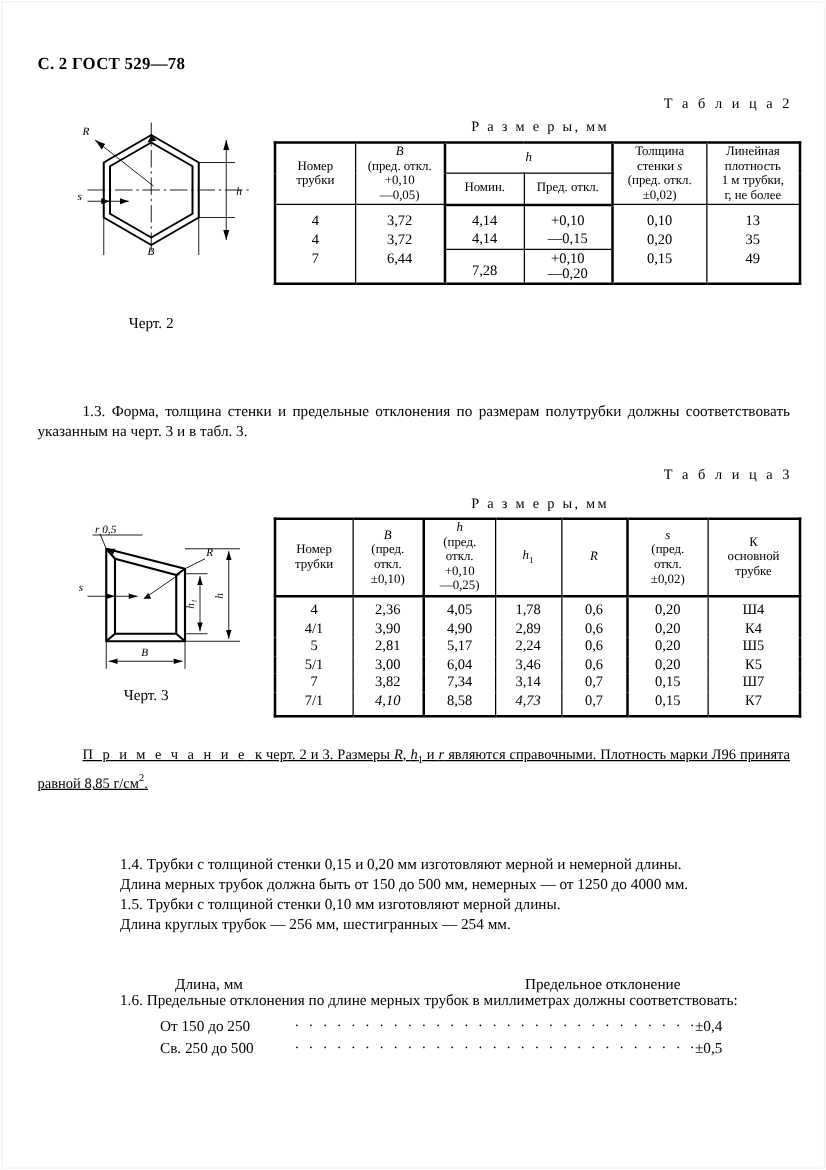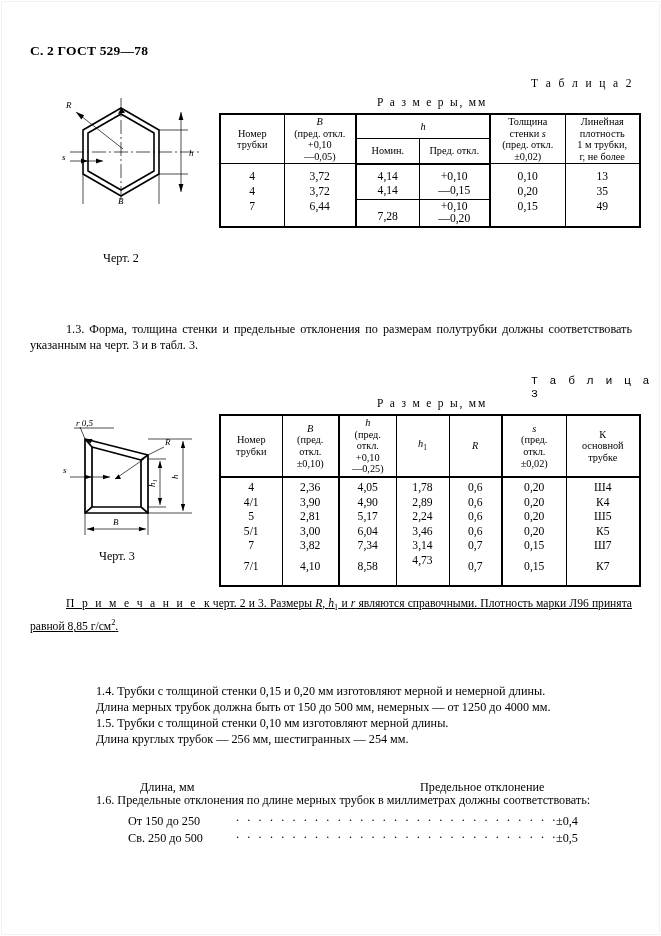--- a/index.html
+++ b/index.html
@@ -227,21 +227,21 @@
         <td class="thickl outer-bot" style="padding-top:9px;">7,28</td>
         <td class="outer-bot" style="line-height:12px;">+0,10<br>—0,20</td>
         <td class="thickl outer-bot" style="border-top:none; vertical-align:top;">0,15</td>
         <td class="thickr outer-bot" style="border-top:none; vertical-align:top;">49</td>
       </tr>
     </tbody>
   </table>
 
   <div class="para indent" style="left:30px; top:322px; width:602px;">1.3. Форма, толщина стенки и предельные отклонения по размерам полутрубки должны соответствовать указанным на черт. 3 и в табл. 3.</div>
 
-  <div class="tbl-label" style="left:531px; top:374px;font-family:Liberation Mono, monospace;">Т а б л и ц а  3</div>
+  <div class="tbl-label" style="left:531px; top:374px;">Т а б л и ц а  3</div>
   <div class="tbl-sizes" style="left:332px; top:397px; width:200px;">Р а з м е р ы, мм</div>
 
   <table class="gost" style="left:219px; top:414px; width:420px;">
     <colgroup>
       <col style="width:62px">
         <col style="width:57px">
         <col style="width:57px">
       <col style="width:53px">
         <col style="width:53px">
         <col style="width:64px">
@@ -313,23 +313,23 @@
         <td class="thickl" style="border-top:none;border-bottom:none;">7</td>
         <td style="border-top:none;border-bottom:none;">3,82</td>
         <td class="thickl" style="border-top:none;border-bottom:none;">7,34</td>
         <td style="border-top:none;border-bottom:none;">3,14</td>
         <td style="border-top:none;border-bottom:none;">0,7</td>
         <td class="thickl" style="border-top:none;border-bottom:none;">0,15</td>
         <td class="thickr" style="border-top:none;border-bottom:none;">Ш7</td>
       </tr>
       <tr>
         <td class="thickl outer-bot" style="border-top:none;padding-bottom:4px;">7/1</td>
-        <td class="outer-bot" style="border-top:none;padding-bottom:4px;">4,10</td>
+        <td class="outer-bot" style="border-top:none;padding-bottom:4px;font-style:italic;">4,10</td>
         <td class="thickl outer-bot" style="border-top:none;padding-bottom:4px;">8,58</td>
-        <td class="outer-bot" style="border-top:none;padding-bottom:17px;">4,73</td>
+        <td class="outer-bot" style="border-top:none;padding-bottom:4px;font-style:italic;">4,73</td>
         <td class="outer-bot" style="border-top:none;padding-bottom:4px;">0,7</td>
         <td class="thickl outer-bot" style="border-top:none;padding-bottom:4px;">0,15</td>
         <td class="thickr outer-bot" style="border-top:none;padding-bottom:4px;">К7</td>
       </tr>
     </tbody>
   </table>
 
   <div class="drawing" style="left:52px; top:417px; width:165px; height:125px;">
     <svg width="165" height="125" viewBox="0 0 165 125" xmlns="http://www.w3.org/2000/svg">
       <g fill="none" stroke="#000" stroke-width="1.7" stroke-linejoin="round">

